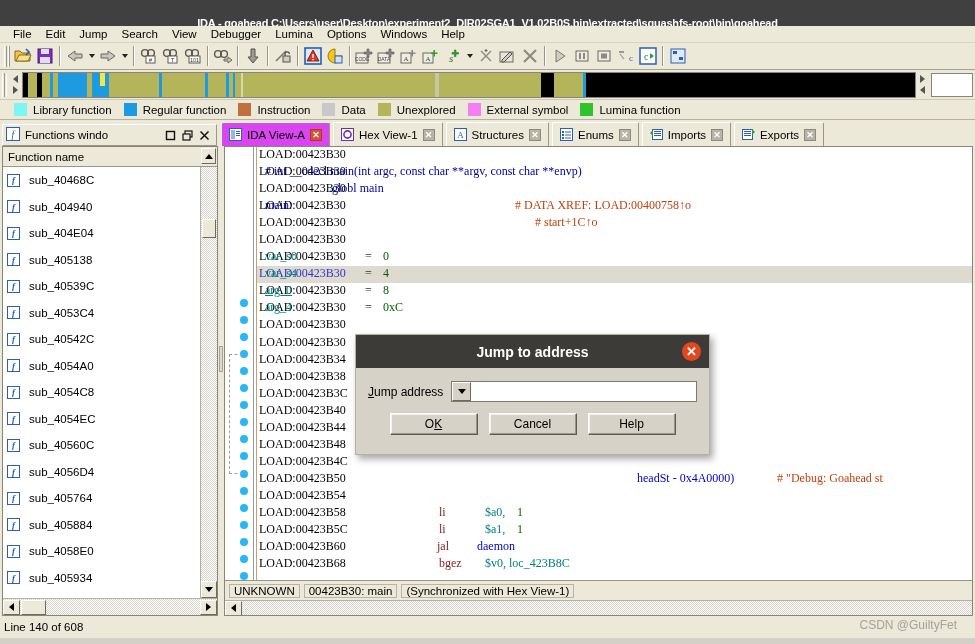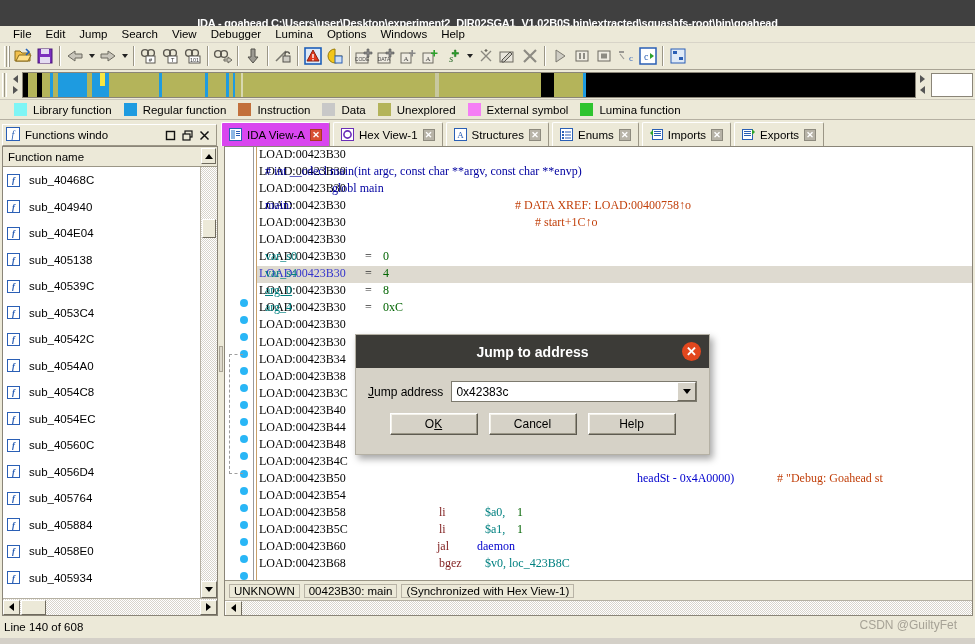--- a/index.html
+++ b/index.html
@@ -786,21 +786,20 @@
   </div>
 
   <div class="dlg">
     <div class="dlg-title">
       <span>Jump to address</span>
       <span class="dlg-close">✕</span>
     </div>
     <div class="dlg-row">
       <label><u class="acc">J</u><span>ump address</span></label>
       <div class="dlg-combo">
-        <input value="0x42383c" style="">
         <div class="drop"></div>
       </div>
     </div>
     <div class="dlg-btns">
       <div class="dlg-btn">O<u class="acc">K</u></div>
       <div class="dlg-btn">Cancel</div>
       <div class="dlg-btn">Help</div>
     </div>
   </div>
 

